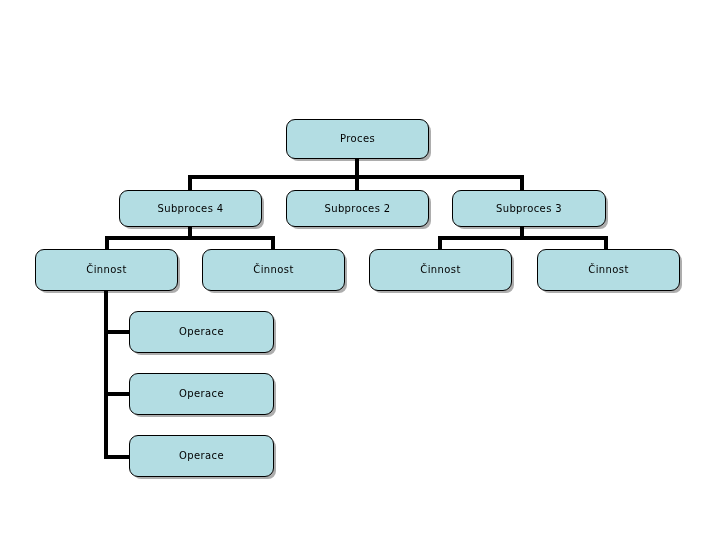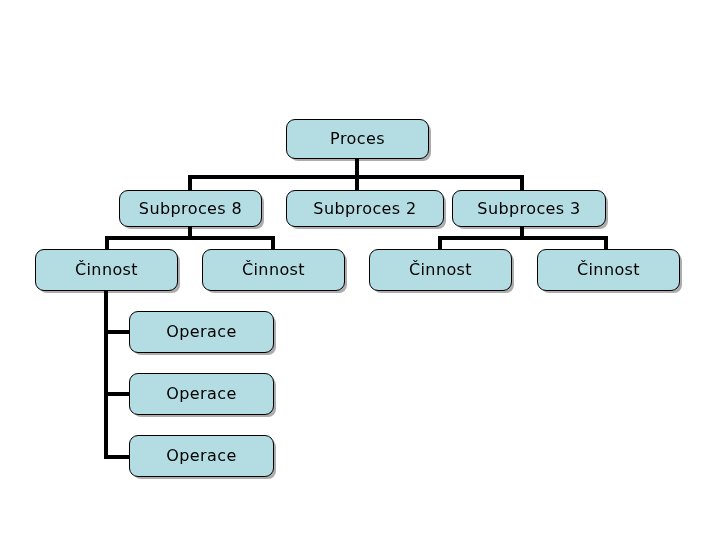--- a/index.html
+++ b/index.html
@@ -19,21 +19,21 @@
     position: absolute;
     box-sizing: border-box;
     background: #b3dde3;
     border: 1px solid #000000;
     border-radius: 9px;
     box-shadow: 3px 3px 0 -1px rgba(0,0,0,0.32);
     display: flex;
     align-items: center;
     justify-content: center;
     color: #000000;
-    font-size: 16px;
+    font-size: 10px;
     letter-spacing: 0.4px;
     line-height: 1;
     z-index: 2;
   }
   .node-label {
     display: block;
     text-align: center;
     white-space: nowrap;
   }
   .conn {
@@ -66,23 +66,23 @@
   <div class="conn" style="left:104px; top:290px; width:4px; height:169px;"></div>
   <div class="conn" style="left:104px; top:330px; width:29px; height:4px;"></div>
   <div class="conn" style="left:104px; top:392px; width:29px; height:4px;"></div>
   <div class="conn" style="left:104px; top:455px; width:29px; height:4px;"></div>
 
   <div class="node" style="left:286px; top:119px; width:143px; height:40px;">
     <span class="node-label">Proces</span>
   </div>
 
   <div class="node" style="left:119px; top:190px; width:143px; height:37px;">
-    <span class="node-label">Subproces 8</span>
+    <span class="node-label">Subproces 4</span>
   </div>
-  <div class="node" style="left:286px; top:190px; width:158px; height:37px;">
+  <div class="node" style="left:286px; top:190px; width:143px; height:37px;">
     <span class="node-label">Subproces 2</span>
   </div>
   <div class="node" style="left:452px; top:190px; width:154px; height:37px;">
     <span class="node-label">Subproces 3</span>
   </div>
 
   <div class="node" style="left:35px; top:249px; width:143px; height:42px;">
     <span class="node-label">Činnost</span>
   </div>
   <div class="node" style="left:202px; top:249px; width:143px; height:42px;">

